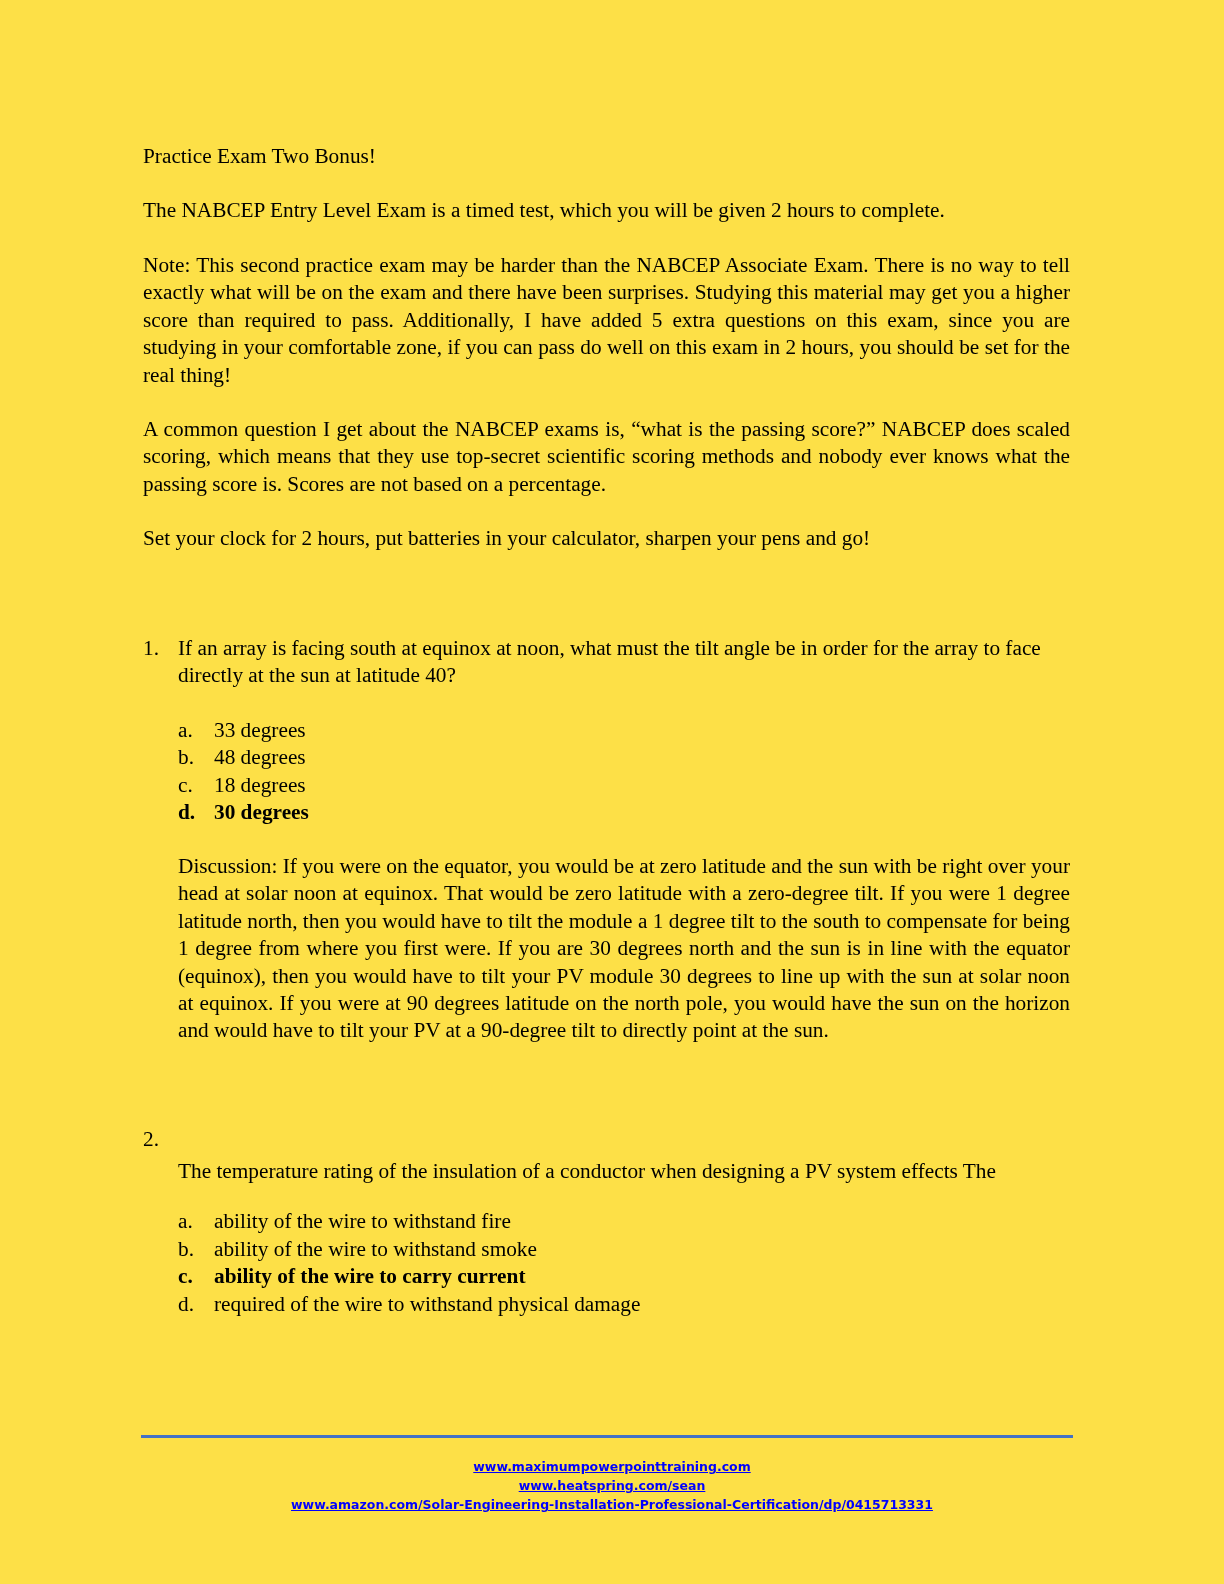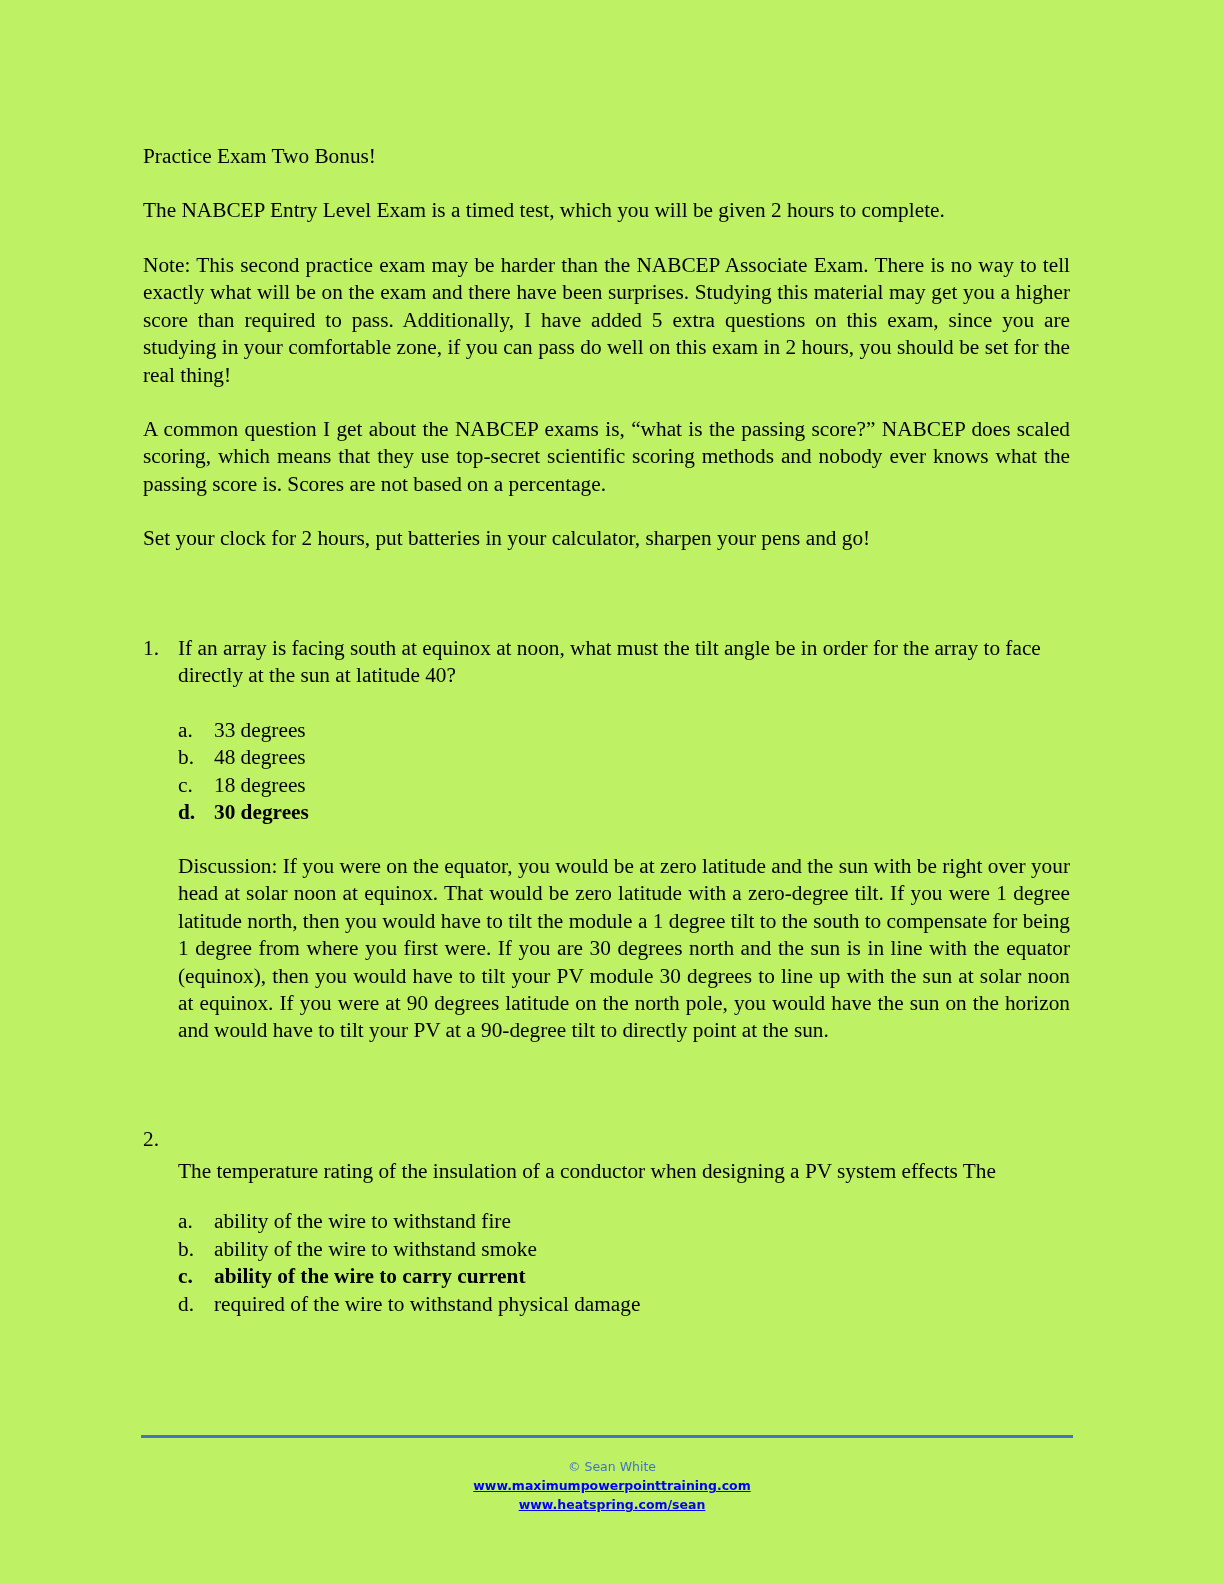--- a/index.html
+++ b/index.html
@@ -1,17 +1,17 @@
 <!DOCTYPE html>
 <html><head>
 <meta charset="utf-8">
 <style>
   html, body { margin: 0; padding: 0; background: #ffffff; }
   body { width: 1224px; height: 1584px; position: relative; overflow: hidden; }
-  .page { position: absolute; left: 0; top: 0; width: 1224px; height: 1584px; background: #bef264; }
+  .page { position: absolute; left: 0; top: 0; width: 1224px; height: 1584px; background: #fde047; }
   .serif { font-family: "Liberation Serif", "DejaVu Serif", serif; color: #000; font-size: 21.3px; }
   .para { position: absolute; left: 143px; width: 927px; line-height: 27.4px; margin: 0; }
   .justify { text-align: justify; text-align-last: left; }
   .qnum { position: absolute; left: 143px; }
   .qtext { position: absolute; left: 178px; width: 880px; line-height: 27.4px; }
   .opt { position: absolute; left: 178px; line-height: 27.4px; white-space: nowrap; }
   .opt .letter { display: inline-block; width: 36px; }
   .bold { font-weight: bold; }
   .disc { position: absolute; left: 178px; width: 892px; line-height: 27.4px; }
   .rule { position: absolute; left: 141px; top: 1435px; width: 932px; height: 3px; background: #4472C4; }
@@ -63,18 +63,18 @@
     <div class="opt bold" style="top:1263px;">
       <span class="letter">c.</span><span>ability of the wire to carry current</span>
     </div>
     <div class="opt" style="top:1291px;">
       <span class="letter">d.</span><span>required of the wire to withstand physical damage</span>
     </div>
   </div>
 
   <div class="rule"></div>
   <div class="footer" style="top:1457px;">
-    <div class="copy">© Sean White</div>
     <div><a href="#">www.maximumpowerpointtraining.com</a></div>
     <div><a href="#">www.heatspring.com/sean</a></div>
+    <div><a href="#">www.amazon.com/Solar-Engineering-Installation-Professional-Certification/dp/0415713331</a></div>
   </div>
 
 </div>
 
 </body></html>

